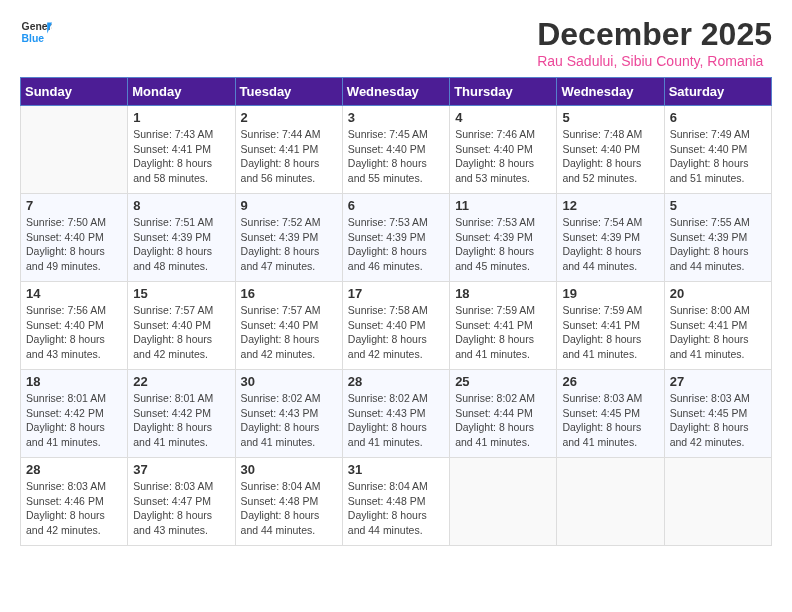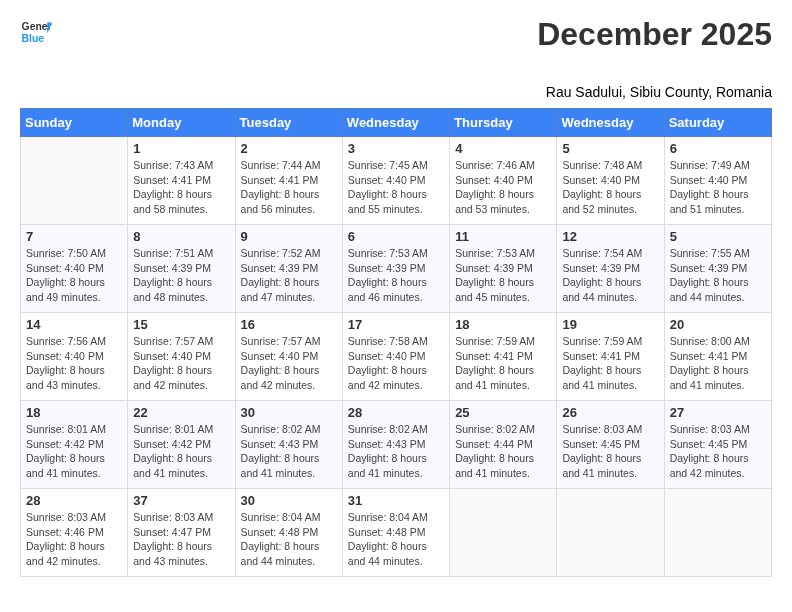--- a/index.html
+++ b/index.html
@@ -19,39 +19,37 @@
     .logo {
       display: flex;
       align-items: center;
       gap: 4px;
     }
     .logo-icon {
       width: 32px;
       height: 32px;
     }
     .title-block {
-      text-align: right;
     }
     .month-title {
       font-size: 32px;
       font-weight: bold;
       color: #333;
     }
     .location {
       font-size: 14px;
-      color: #000000;
-      margin-top: 31px;
+      color: #ec4899;
     }
     .calendar {
       width: 100%;
       border-collapse: collapse;
       border: 1px solid #ccc;
     }
     .calendar th {
-      background: #3b82f6;
+      background: #4c1d95;
       color: #fff;
       font-size: 13px;
       font-weight: bold;
       padding: 6px 4px;
       text-align: left;
       border: 1px solid #5580cc;
       margin-left: 44px;
     }
     .calendar td {
       vertical-align: top;

